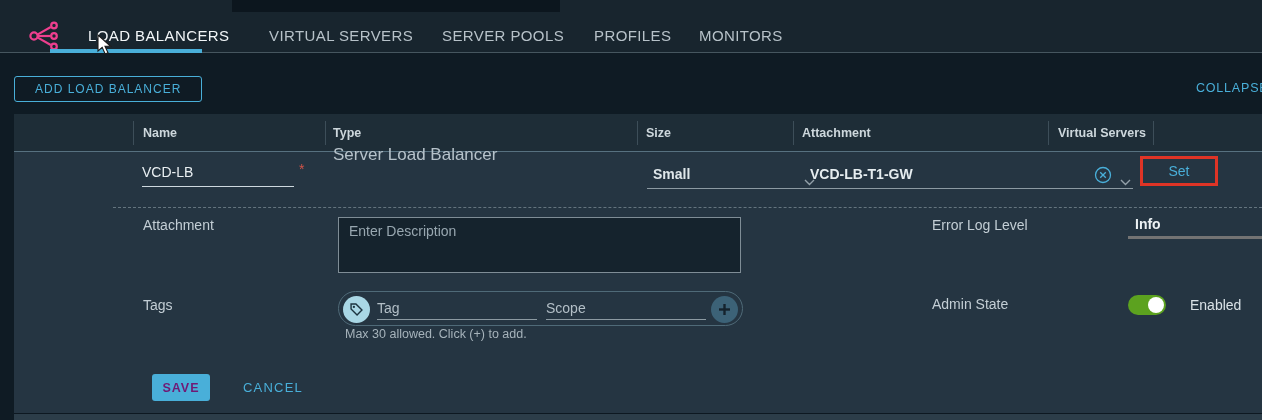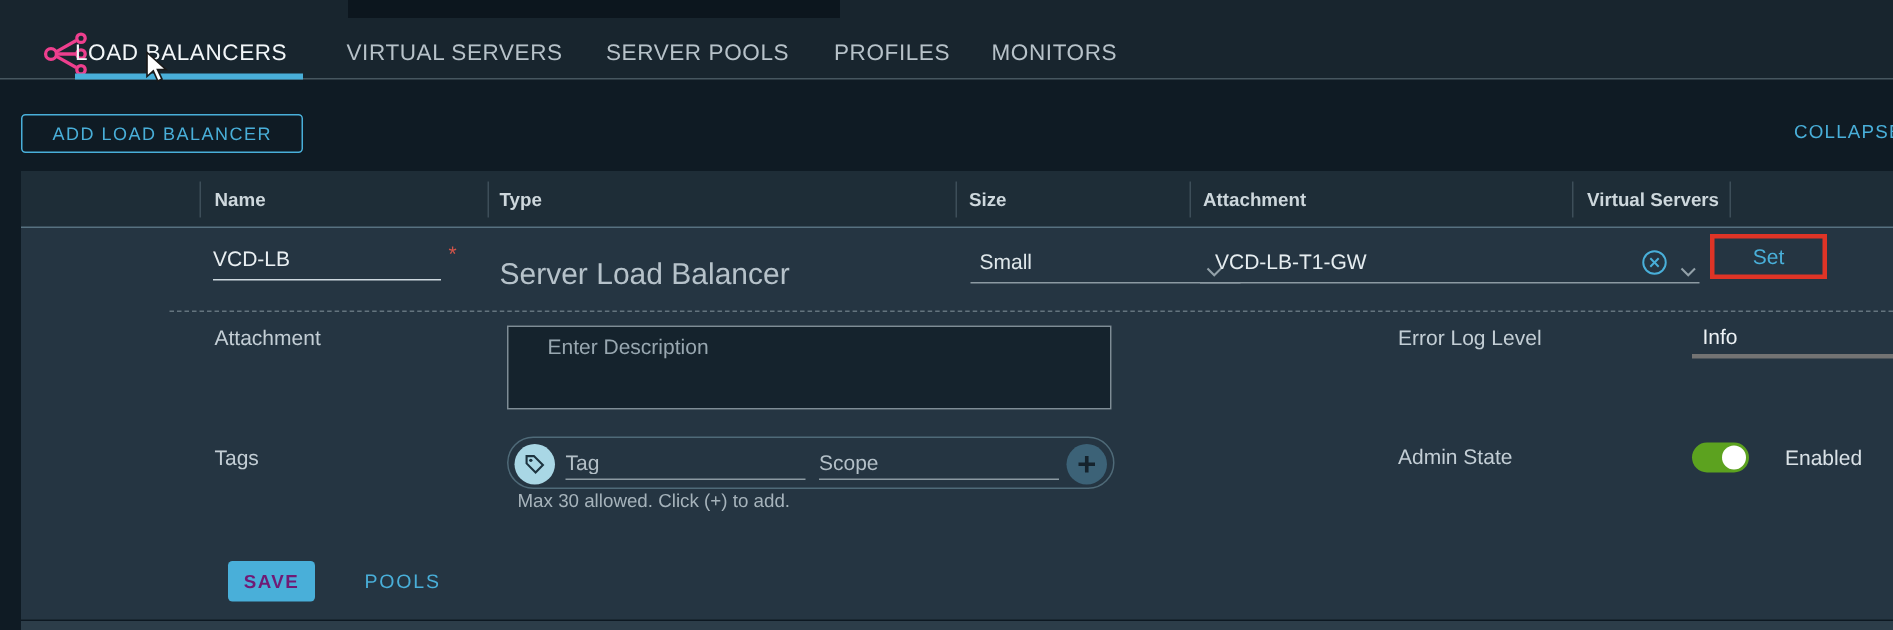--- a/index.html
+++ b/index.html
@@ -6,21 +6,21 @@
   html,body { width:1262px; height:420px; overflow:hidden; background:#0f1b24;
               font-family:"Liberation Sans", sans-serif; }
   #page { position:relative; width:1262px; height:420px; overflow:hidden; }
 
   
   .nav { position:absolute; left:0; top:0; width:1262px; height:53px;
          background:#18252e; border-bottom:1px solid #46565f; }
   .nav-dark-strip { position:absolute; left:232px; top:0; width:328px; height:12px; background:#0c161e; }
   .lb-icon { position:absolute; left:27px; top:20px; }
   .tab { position:absolute; top:27px; font-size:15px; letter-spacing:.4px; color:#b7c2c9;
-         white-space:nowrap; cursor:default; }
+         white-space:nowrap; cursor:default;margin-left:38px; }
   .tab.active { color:#f2f6f8; }
   .tab-1{left:50px;} .tab-2{left:231px;} .tab-3{left:404px;} .tab-4{left:556px;} .tab-5{left:661px;}
   .active-underline { position:absolute; left:50px; top:49px; width:152px; height:4px; background:var(--accent); }
   .cursor { position:absolute; left:96px; top:34px; z-index:50; }
 
   
   .add-btn { position:absolute; left:14px; top:76px; height:26px; padding:0 20px;
              background:transparent; border:1px solid var(--accent); border-radius:3px;
              color:var(--accent); font-size:12px; letter-spacing:1px; line-height:24px;
              font-family:"Liberation Sans", sans-serif; }
@@ -34,46 +34,46 @@
   .col-h { position:absolute; top:12px; font-size:12.5px; font-weight:700; color:#cdd7dc; white-space:nowrap; }
   .ch-name{left:129px;} .ch-type{left:319px;} .ch-size{left:632px;} .ch-att{left:788px;} .ch-vs{left:1044px;}
   .col-div { position:absolute; top:7px; width:1px; height:24px; background:#3d4e59; }
   .cd-1{left:119px;} .cd-2{left:311px;} .cd-3{left:623px;} .cd-4{left:779px;} .cd-5{left:1034px;} .cd-6{left:1139px;}
 
   
   .name-input { position:absolute; left:128px; top:44px; width:152px; height:29px;
                 background:transparent; border:none; border-bottom:1px solid #cdd8de;
                 color:#e9eff2; font-size:14px; font-family:"Liberation Sans", sans-serif; outline:none; }
   .required-star { position:absolute; left:285px; top:47px; color:var(--required-red); font-size:14px; }
-  .type-text { position:absolute; left:319px; top:58px; font-size:20px; color:#b6c2ca; }
+  .type-text { position:absolute; left:319px; top:31px; font-size:17px; color:#b6c2ca; }
   .select-ctl { position:absolute; height:26px; border-bottom:1px solid #8c9aa2; }
   .size-ctl { left:633px; top:49px; width:180px; }
   .att-ctl { left:786px; top:49px; width:333px; }
-  .select-val { position:absolute; left:6px; top:3px; font-size:14px; color:#dfe7ea; white-space:nowrap; }
+  .select-val { position:absolute; left:6px; top:3px; font-size:14px; color:#dfe7ea; white-space:nowrap;font-weight:bold; }
   .att-ctl .select-val { left:10px; color:#e6edf0; }
   .chev { position:absolute; top:9px; }
   .size-chev { right:12px; }
   .att-chev { right:2px; }
   .clear-icon { position:absolute; right:20px; top:2px; }
   .set-box { position:absolute; left:1126px; top:42px; width:78px; height:30px;
              border:3px solid var(--highlight-red); }
   .set-link { position:absolute; left:0; top:0; width:72px; height:24px; text-align:center;
               line-height:24px; color:var(--accent); font-size:14px; }
 
   .dashed-sep { position:absolute; left:99px; top:93px; width:1149px; height:0;
                 border-top:1px dashed #64747e; }
 
   
   .fld-label { position:absolute; font-size:14px; color:#c3ced5; white-space:nowrap; }
   .lbl-desc{left:129px; top:103px;} .lbl-ell{left:918px; top:103px;}
   .lbl-tags{left:129px; top:183px;} .lbl-adm{left:918px; top:182px;}
 
   .desc-area { position:absolute; left:324px; top:103px; width:403px; height:56px;
                background:#15232d; border:1px solid #7f8d96; color:#cfd9de; resize:none;
-               font-size:14px; padding:5px 26px; font-family:"Liberation Sans", sans-serif; outline:none; }
+               font-size:14px; padding:5px 10px; font-family:"Liberation Sans", sans-serif; outline:none; }
   .desc-area::placeholder { color:#98a7b0; opacity:1; }
 
   .info-ctl { position:absolute; left:1114px; top:99px; width:134px; height:26px;
               border-bottom:3px solid #737373; }
   .info-ctl .select-val { left:7px; color:#ecf1f4; }
 
   .tags-pill { position:absolute; left:324px; top:177px; width:405px; height:35px;
                border:1px solid #4f6a78; border-radius:18px; }
   .round-ic { position:absolute; top:3.5px; width:27px; height:27px; border-radius:50%;
               display:flex; align-items:center; justify-content:center; }
@@ -216,18 +216,18 @@
     </div>
     <span class="tags-hint">Max 30 allowed. Click (+) to add.</span>
 
     <span class="fld-label lbl-adm">Admin State</span>
     <div class="toggle">
       <span class="knob"></span>
     </div>
     <span class="enabled-text">Enabled</span>
 
     <button class="save-btn">SAVE</button>
-    <span class="cancel-link">POOLS</span>
+    <span class="cancel-link">CANCEL</span>
 
     <div class="bottom-strip"></div>
   </div>
 
 </div>
 
 </body></html>

